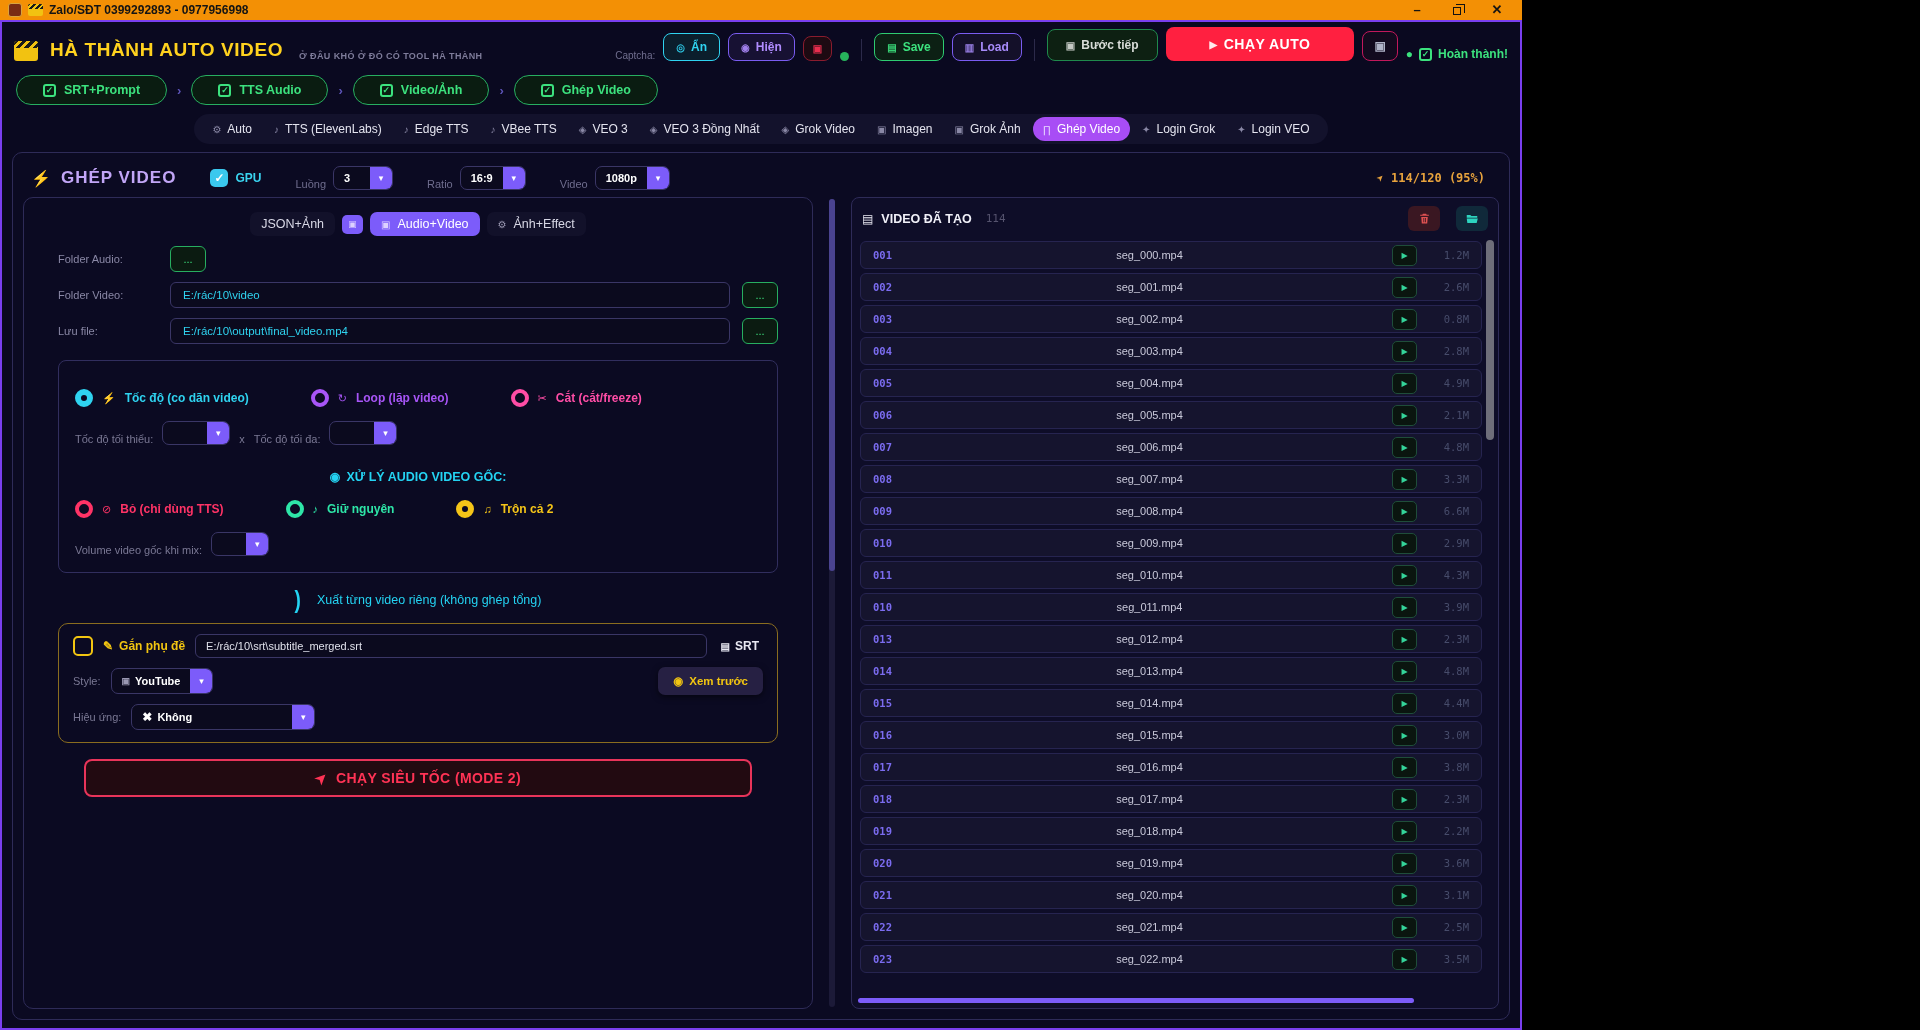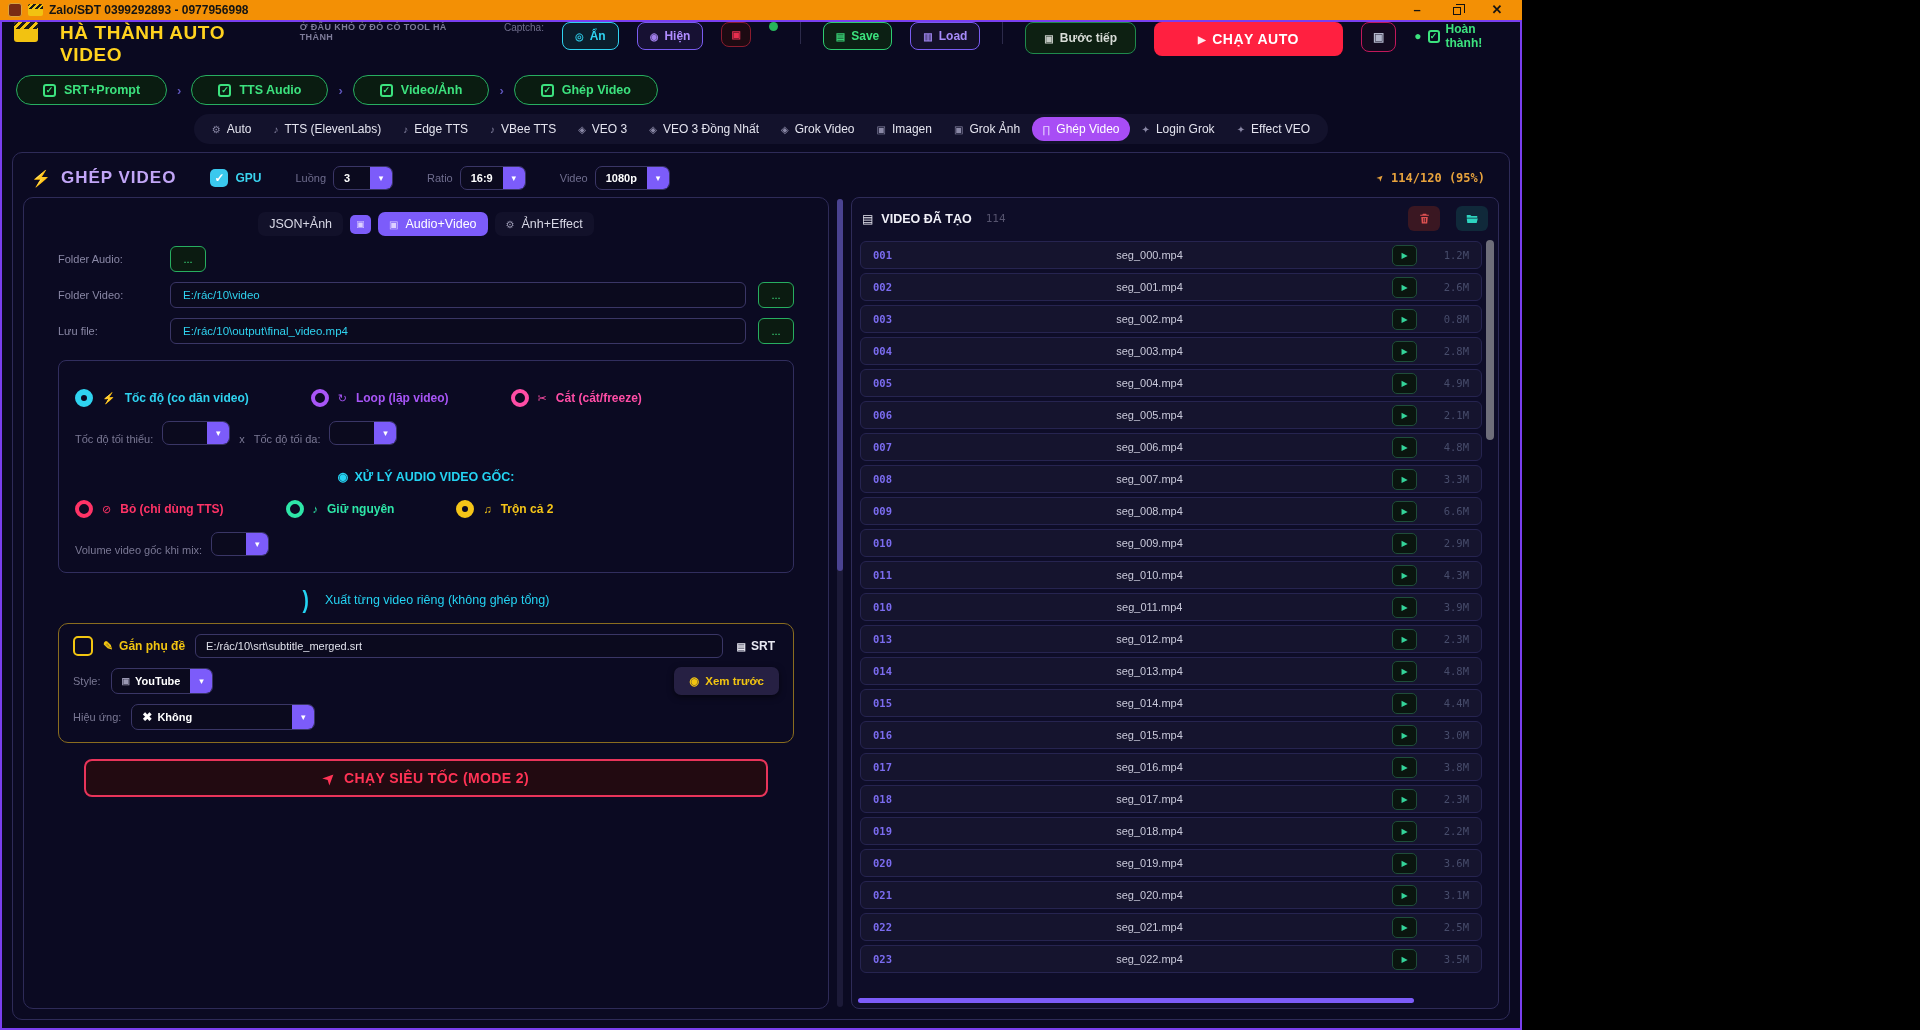--- a/index.html
+++ b/index.html
@@ -18,21 +18,21 @@
 .win-btn{width:34px;text-align:center;font-size:13px;line-height:20px;cursor:default}
 .restore-glyph{display:inline-block;width:8px;height:8px;border:1.5px solid #111;position:relative;top:1px}
 .restore-glyph::before{content:"";position:absolute;top:-4px;left:2px;width:8px;height:8px;
   border:1.5px solid #111;border-bottom:none;border-left:none}
 
 
 .app{position:absolute;top:20px;left:0;right:0;bottom:0;background:#0a0920;
   border:2px solid #7a3ff0;display:flex;flex-direction:column}
 
 
-.header{height:46px;display:flex;align-items:flex-start;gap:18px;padding:0 12px;flex:none}
+.header{height:46px;display:flex;align-items:flex-end;gap:8px;padding:7px 12px;flex:none}
 .logo{width:24px;height:20px;background:#f2c211;border-radius:3px;position:relative;flex:none}
 .logo::before{content:"";position:absolute;top:0;left:0;right:0;height:7px;border-radius:3px 3px 0 0;
   background:repeating-linear-gradient(135deg,#1a1a1a 0 3px,#f2c211 3px 6px)}
 .app-title{color:#ffd21e;font-size:19px;font-weight:800;letter-spacing:.6px;margin-left:4px}
 .tagline{color:#7e7c9a;font-size:9px;font-weight:700;margin-left:8px;letter-spacing:.4px}
 .hd-spacer{flex:1}
 .captcha-label{color:#706e8e;font-size:10px}
 .btn{border-radius:8px;font-size:12px;font-weight:700;display:inline-flex;align-items:center;gap:6px;
   padding:6px 12px;cursor:pointer;white-space:nowrap}
 .btn .ico{font-size:10px;opacity:.9}
@@ -71,33 +71,33 @@
 
 .main{flex:1;margin:0 10px 8px;border:1px solid #2e2b58;border-radius:10px;background:#0b0a22;
   display:flex;flex-direction:column;padding:6px 10px 10px;min-height:0}
 .main-header{display:flex;align-items:center;height:38px;padding:0 8px;flex:none}
 .mh-bolt{color:#8b5cf6;font-size:16px}
 .mh-title{color:#c2a6f7;font-size:17px;font-weight:800;letter-spacing:1px;margin-left:10px}
 .gpu{display:flex;align-items:center;gap:7px;margin-left:34px}
 .gpu-cb{width:18px;height:18px;border-radius:5px;background:#3ac8ee;display:grid;place-items:center;
   color:#fff;font-size:12px;font-weight:800}
 .gpu-label{color:#3ad4f0;font-size:12px;font-weight:700}
-.mh-field{display:flex;align-items:center;gap:7px;margin-left:34px}
+.mh-field{display:flex;align-items:flex-end;gap:7px;margin-left:34px}
 .mh-label{color:#6f6d8e;font-size:11px}
 .select{display:inline-flex;align-items:stretch;border:1px solid #3a3666;border-radius:7px;
   overflow:hidden;background:#0b0a1e;height:24px;cursor:pointer}
 .select .val{padding:0 10px;color:#fff;font-size:11px;font-weight:700;min-width:36px;
   display:flex;align-items:center;gap:5px}
 .select .arr{width:22px;background:#7c5cfa;color:#fff;display:grid;place-items:center;font-size:9px}
 .mh-spacer{flex:1}
 .progress-txt{color:#e8a33d;font-family:"DejaVu Sans Mono",monospace;font-size:12px;font-weight:700;
   display:inline-flex;align-items:center;gap:7px;margin-right:6px}
 .rocket{display:inline-block;transform:rotate(-45deg)}
 
-.content{display:flex;gap:8px;flex:1;min-height:0}
+.content{display:flex;gap:16px;flex:1;min-height:0}
 
 
 .left-panel{flex:1;border:1px solid #2e2b58;border-radius:10px;padding:8px 34px 0;
   display:flex;flex-direction:column;min-width:0}
 .mid-scroll{width:6px;border-radius:3px;background:#1c1a38;position:relative;margin:2px 0}
 .mid-thumb{position:absolute;top:0;left:0;width:6px;height:46%;background:#4a4390;border-radius:3px}
 
 .mode-tabs{display:flex;justify-content:center;align-items:center;gap:7px;margin-top:6px}
 .mtab{color:#d8d8e6;font-size:12.5px;padding:5px 11px;border-radius:7px;background:#12112a;
   display:inline-flex;gap:7px;align-items:center;cursor:pointer}
@@ -301,21 +301,21 @@
           <span class="navtab active">
     <span class="ico">∏</span>
     <span>Ghép Video</span>
   </span>
           <span class="navtab">
     <span class="ico">✦</span>
     <span>Login Grok</span>
   </span>
           <span class="navtab">
     <span class="ico">✦</span>
-    <span>Effect VEO</span>
+    <span>Login VEO</span>
   </span>
         </div>
     </div>
 
     <div class="main">
 
       <div class="main-header">
         <span class="mh-bolt">⚡</span>
         <span class="mh-title">GHÉP VIDEO</span>
         <span class="gpu">

